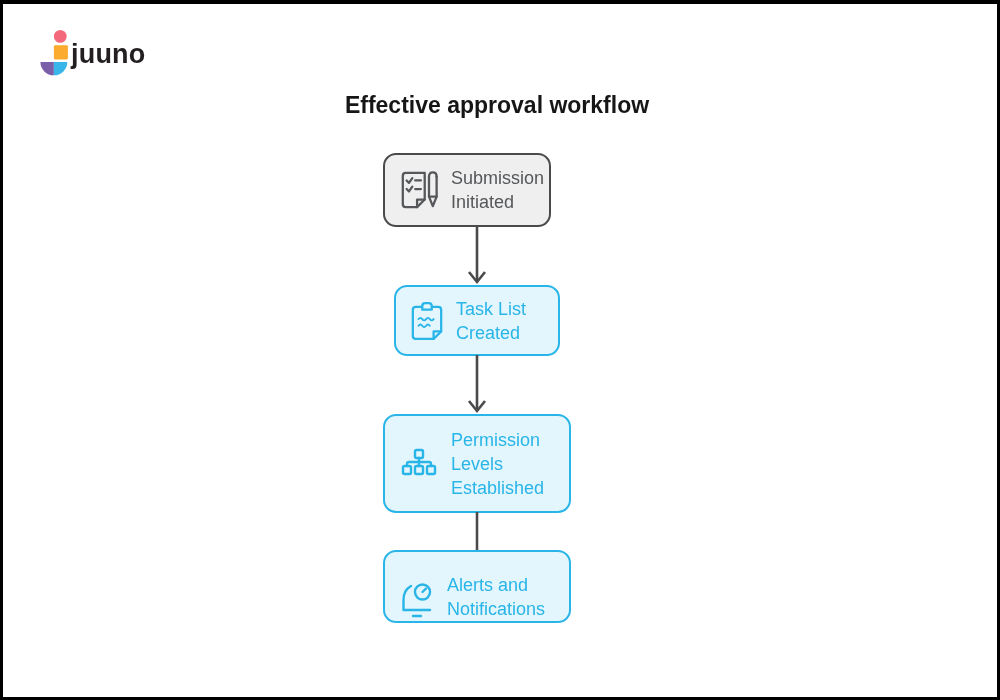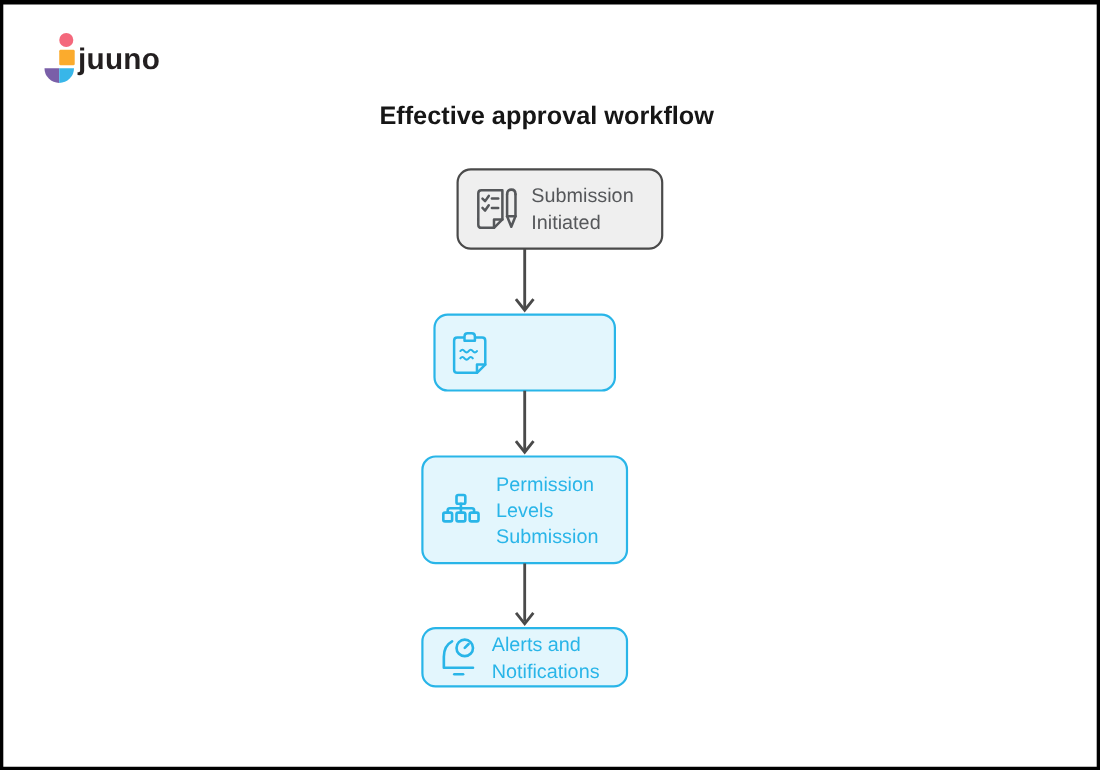--- a/index.html
+++ b/index.html
@@ -64,24 +64,24 @@
     border-color: #4a4a4a;
     background: #efefef;
   }
   .node.gray .node-label { color: #55575a; }
   .node.cyan {
     border-color: #29b5e8;
     background: #e3f6fd;
   }
   .node.cyan .node-label { color: #29b5e8; }
 
-  .node1 { left: 380px; top: 149px; width: 188px; height: 74px; margin-left: 32px; }
+  .node1 { left: 380px; top: 149px; width: 168px; height: 74px; }
   .node2 { left: 391px; top: 281px; width: 166px; height: 71px; }
   .node3 { left: 380px; top: 410px; width: 188px; height: 99px; }
-  .node4 { left: 380px; top: 566px; width: 188px; height: 55px; }
+  .node4 { left: 380px; top: 546px; width: 188px; height: 73px; align-items: flex-end; }
 
   .node-icon { flex: 0 0 auto; display: block; }
 
   .arrow { position: absolute; left: 462px; width: 24px; }
   .arrow1 { top: 222px; height: 60px; }
   .arrow2 { top: 351px; height: 60px; }
   .arrow3 { top: 508px; height: 59px; }
 </style>
 </head>
 <body>
@@ -123,38 +123,39 @@
     </svg>
 
     <div class="node cyan node2">
       <svg class="node-icon" width="34" height="42" viewBox="0 0 36 44" fill="none" stroke="#29b5e8" stroke-width="2.4" stroke-linecap="round" stroke-linejoin="round">
         <path d="M12 7 H6 Q3 7 3 10 V38 Q3 41 6 41 H25 L33 33 V10 Q33 7 30 7 H24"></path>
         <path d="M25 41 V33 H33"></path>
         <path d="M13 10 V6 Q13 3 16 3 H20 Q23 3 23 6 V10 Z"></path>
         <path d="M9 20 q2 -2.6 4 0 t4 0 t4 0 t4 0" stroke-width="2"></path>
         <path d="M9 27 q2 -2.6 4 0 t4 0 t4 0" stroke-width="2"></path>
       </svg>
+      <span class="node-label">Task List Created</span>
     </div>
 
     <svg class="arrow arrow2" viewBox="0 0 24 60" fill="none" stroke="#4a4a4a" stroke-width="2.6">
       <line x1="12" y1="0" x2="12" y2="54"></line>
       <polyline points="4,46 12,56 20,46" stroke-linejoin="miter"></polyline>
     </svg>
 
     <div class="node cyan node3">
       <svg class="node-icon" width="40" height="34" viewBox="0 0 40 32" fill="none" stroke="#29b5e8" stroke-width="2.4" stroke-linecap="round" stroke-linejoin="round">
         <rect x="16" y="2" width="8" height="8" rx="1.5"></rect>
         <line x1="20" y1="10" x2="20" y2="14"></line>
         <path d="M8 18 V16 Q8 14 10 14 H30 Q32 14 32 16 V18"></path>
         <line x1="20" y1="14" x2="20" y2="18"></line>
         <rect x="4" y="18" width="8" height="8" rx="1.5"></rect>
         <rect x="16" y="18" width="8" height="8" rx="1.5"></rect>
         <rect x="28" y="18" width="8" height="8" rx="1.5"></rect>
       </svg>
-      <span class="node-label">Permission Levels Submission</span>
+      <span class="node-label">Permission Levels Established</span>
     </div>
 
     <svg class="arrow arrow3" viewBox="0 0 24 60" fill="none" stroke="#4a4a4a" stroke-width="2.6">
       <line x1="12" y1="0" x2="12" y2="54"></line>
       <polyline points="4,46 12,56 20,46" stroke-linejoin="miter"></polyline>
     </svg>
 
     <div class="node cyan node4">
       <svg class="node-icon" width="36" height="40" viewBox="0 0 36 40" fill="none" stroke="#29b5e8" stroke-width="2.4" stroke-linecap="round" stroke-linejoin="round">
         <path d="M12 5 C6.5 8 4.5 13.5 4.5 19 L4.5 29 L31 29"></path>

